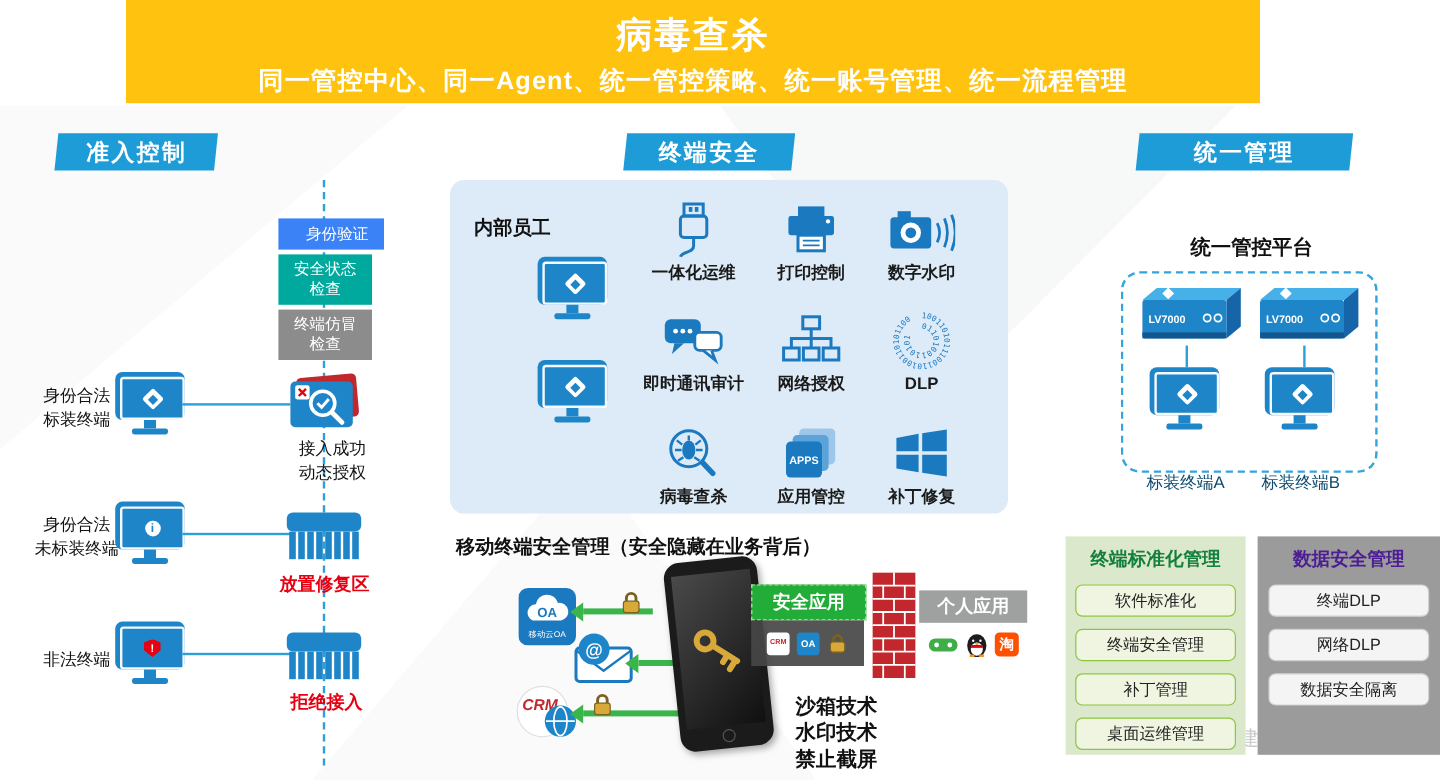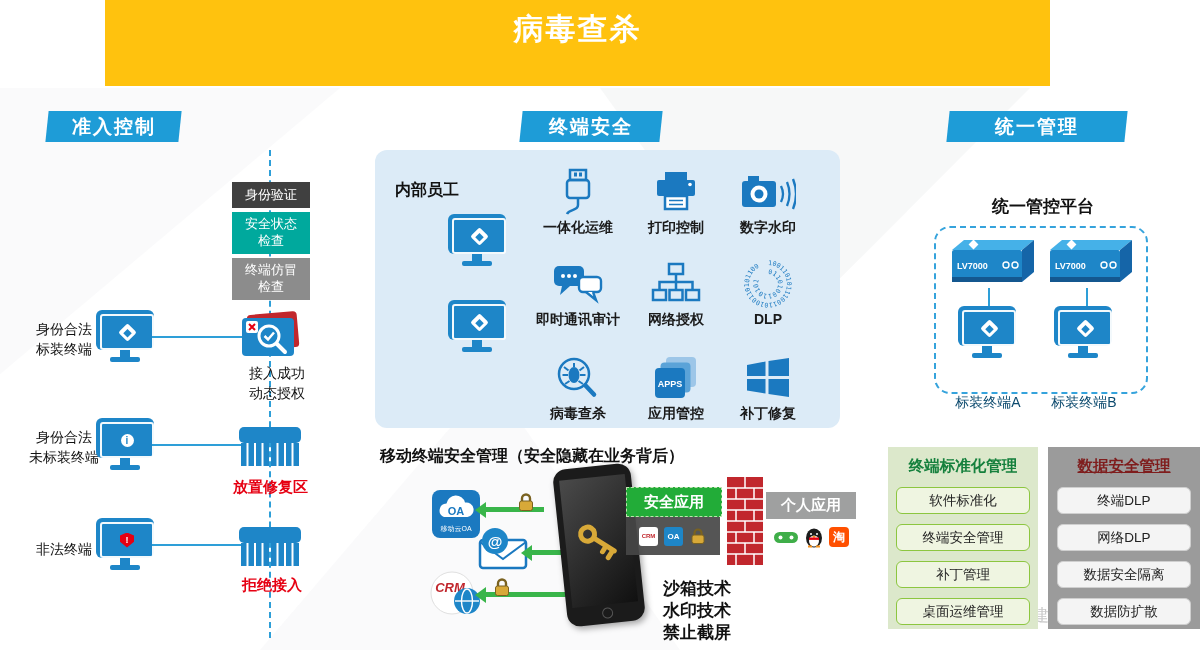--- a/index.html
+++ b/index.html
@@ -74,53 +74,54 @@
   .udash{left:934px;top:226px;width:210px;height:164px;border:2px dashed #35A3DC;border-radius:16px;}
   .vlink{width:2px;background:#2E9FD8;}
   .term-label{width:84px;text-align:center;font-size:14px;color:#0c4a6e;}
 
   
   .panel{position:absolute;box-sizing:border-box;}
   .panel.green{background:#DCE8CB;}
   .panel.gray{background:#9B9B9B;}
   .panel-title{text-align:center;font-weight:bold;font-size:15.5px;margin:9px 0 6px;}
   .panel.green .panel-title{color:#15803d;}
-  .panel.gray .panel-title{color:#7f1d1d;text-decoration:underline;}
+  .panel.gray .panel-title{color:#4c1d95;}
   .p-item{width:134px;height:27px;margin:10px auto 0;border-radius:6px;display:flex;align-items:center;justify-content:center;font-size:13.5px;color:#222;box-sizing:border-box;}
   .p-item:first-of-type{margin-top:4px;}
   .panel.green .p-item{background:#EFF5E1;border:1px solid #8CC63F;}
   .panel.gray .p-item{background:#F4F4F4;border:1px solid #CFCFCF;}
 </style>
 </head>
 <body>
 
 <div class="canvas">
 
   <div class="wm-shape wm-t1"></div>
   <div class="wm-shape wm-t2"></div>
   <div class="wm-shape wm-t3"></div>
   <div class="wm-char">建</div>
 
   <div class="abs banner">
     <div class="banner-title">病毒查杀</div>
+    <div class="banner-sub">同一管控中心、同一Agent、统一管控策略、统一账号管理、统一流程管理</div>
   </div>
 
   <div class="abs sec-h" style="left:47px;width:133px;">
     <span>准入控制</span>
   </div>
   <div class="abs sec-h" style="left:521px;width:140px;">
     <span>终端安全</span>
   </div>
   <div class="abs sec-h" style="left:948px;width:178px;">
     <span>统一管理</span>
   </div>
 
   <div class="abs vdash"></div>
 
-  <div class="abs step pre" style="top:182px;height:26px;background:#404040;">身份验证</div>
+  <div class="abs step pre" style="top:182px;height:26px;background:#3b82f6;padding-left:10px;">身份验证</div>
   <div class="abs step pre" style="top:212px;height:42px;background:#00A99D;">安全状态
 检查</div>
   <div class="abs step pre" style="top:258px;height:42px;background:#8C8C8C;">终端仿冒
 检查</div>
 
   <div class="abs rowlab pre" style="left:12px;top:320px;">身份合法
 标装终端</div>
   <div class="monitor" style="left:96px;top:310px;">
     <div class="m-scr">
         <div class="m-inner">
@@ -485,16 +486,15 @@
     <div class="p-item">软件标准化</div>
     <div class="p-item">终端安全管理</div>
     <div class="p-item">补丁管理</div>
     <div class="p-item">桌面运维管理</div>
   </div>
   <div class="panel gray" style="left:1048px;top:447px;width:152px;height:182px;">
     <div class="panel-title">数据安全管理</div>
     <div class="p-item">终端DLP</div>
     <div class="p-item">网络DLP</div>
     <div class="p-item">数据安全隔离</div>
-    <div class="p-item">数据防扩散</div>
   </div>
 
 </div>
 
 </body></html>

